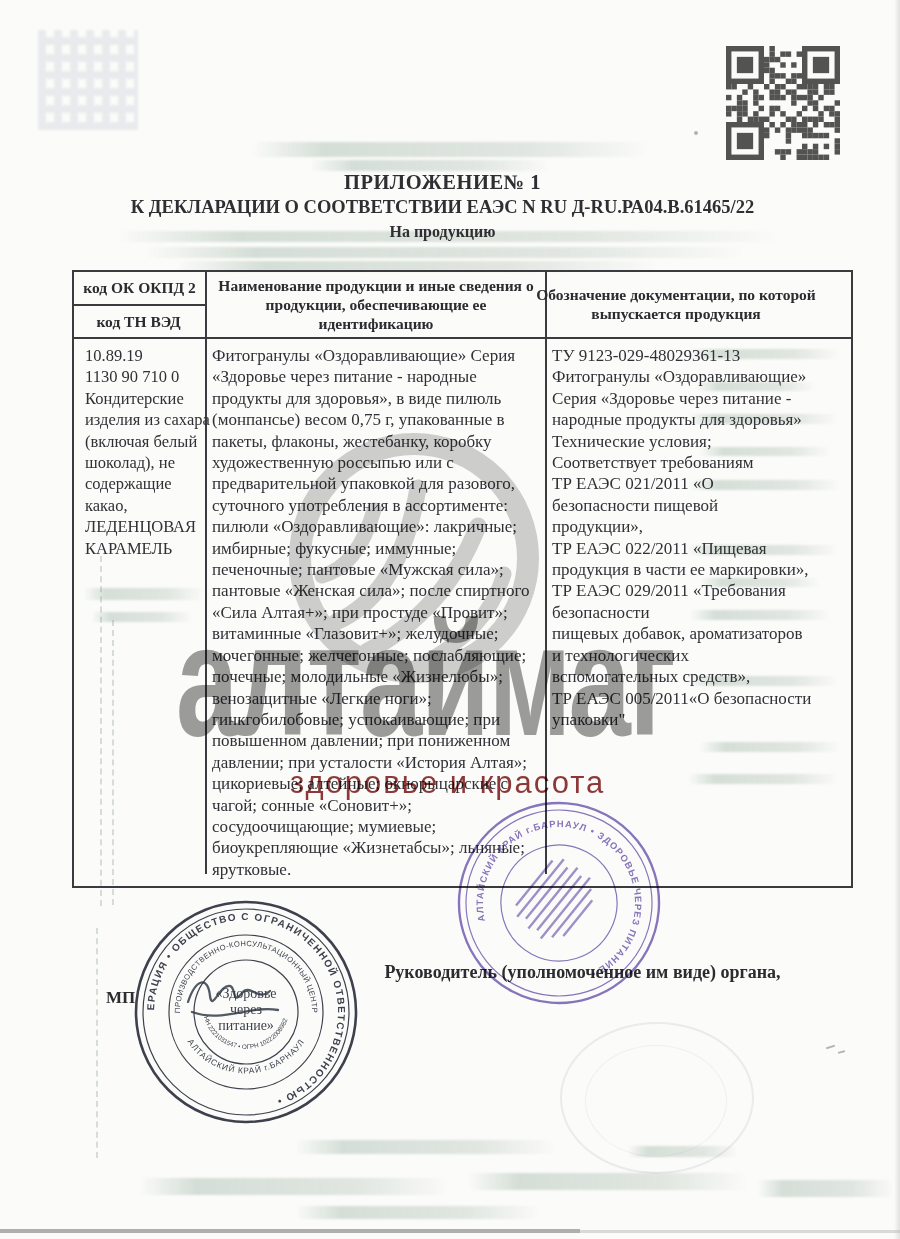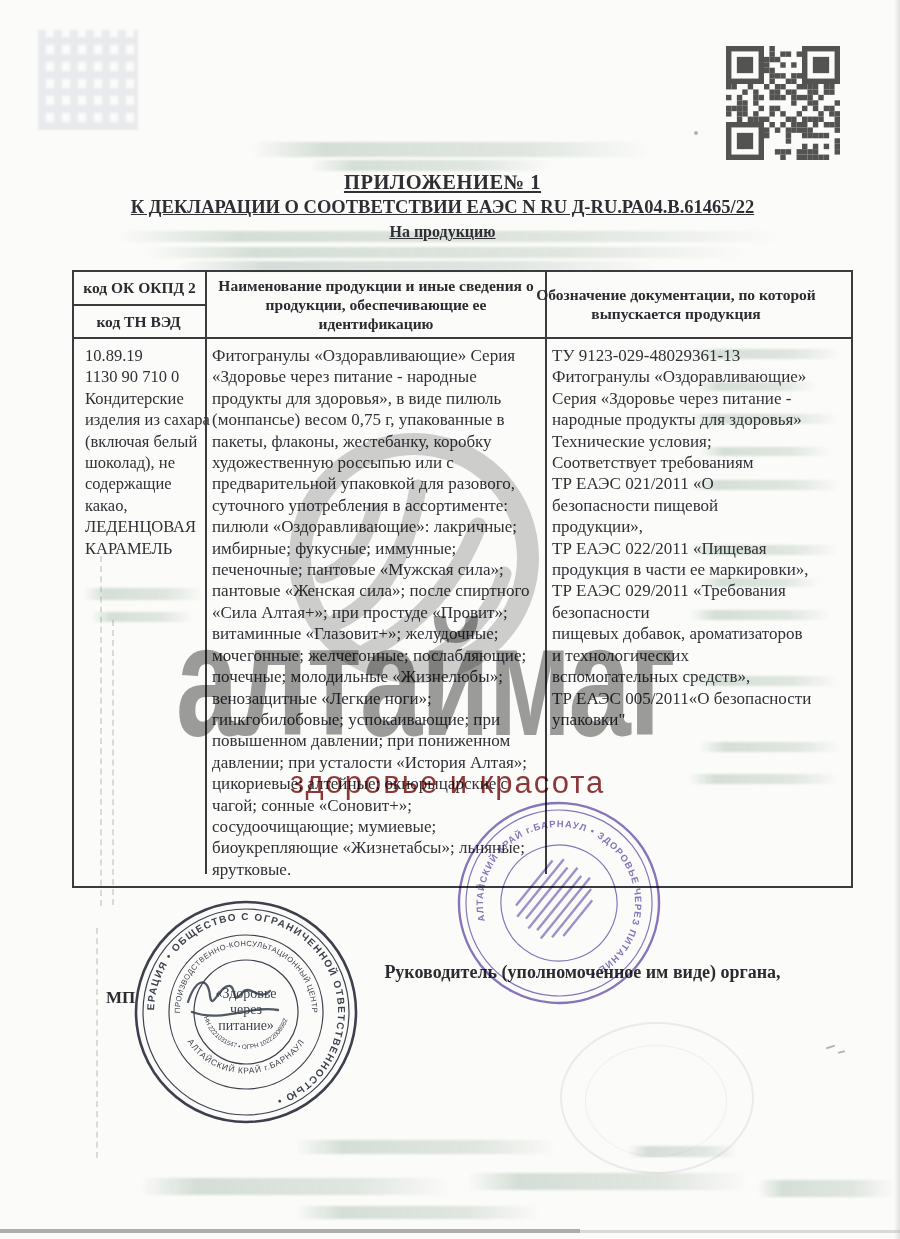--- a/index.html
+++ b/index.html
@@ -8,21 +8,21 @@
   
   .gs{position:absolute;background:linear-gradient(90deg,rgba(139,168,148,0),rgba(139,168,148,.34) 18%,rgba(150,172,155,.26) 70%,rgba(139,168,148,0));
       filter:blur(1.3px);border-radius:2px;z-index:1;}
   .dv{position:absolute;width:0;border-left:2px dashed rgba(120,145,130,.28);filter:blur(.4px);z-index:1;}
   .ghost-qr{position:absolute;left:38px;top:30px;width:100px;height:100px;opacity:.10;filter:blur(1px);z-index:1;
       background:
        repeating-linear-gradient(90deg,#55608a 0 8px,transparent 8px 16px),
        repeating-linear-gradient(0deg,#55608a 0 8px,transparent 8px 17px);}
   .ghost-circle{position:absolute;border-radius:50%;z-index:1;}
   
-  .title{position:absolute;left:20px;right:35px;text-align:center;font-weight:bold;z-index:2;text-decoration:underline;}
+  .title{position:absolute;left:20px;right:35px;text-align:center;font-weight:bold;z-index:2;}
   #t1{top:171px;font-size:20.5px;letter-spacing:.5px;}
   #t2{top:197px;font-size:18.5px;}
   #t3{top:223px;font-size:16px;font-weight:bold;}
   
   .tbl{position:absolute;left:72px;top:270px;width:781px;height:618px;border:2px solid #3a3a3f;
        box-sizing:border-box;z-index:2;background:transparent;}
   .tline{position:absolute;background:#3a3a3f;}
   .hcell{position:absolute;text-align:center;font-weight:bold;font-size:15.5px;line-height:19px;color:#2b2b30;}
   .bcell{position:absolute;font-size:17px;line-height:21.4px;color:#303036;}
   .preline{white-space:pre-line;}

